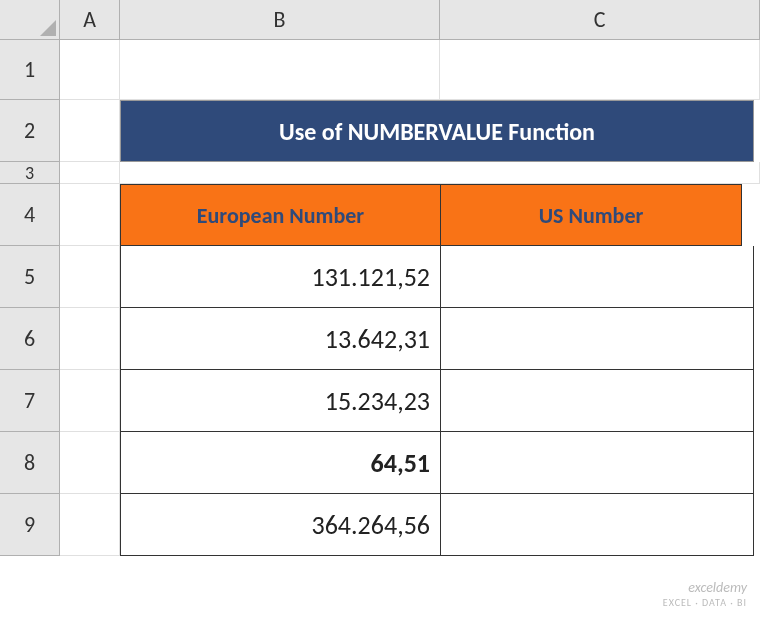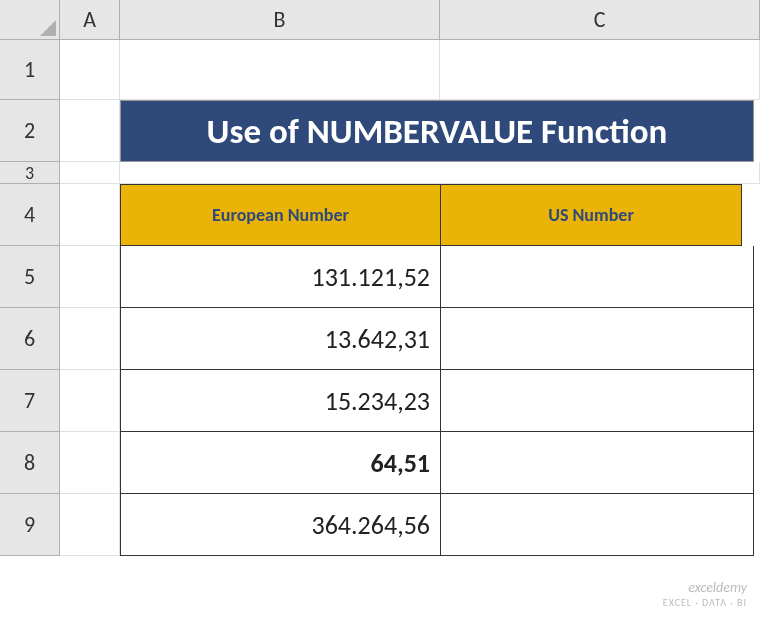--- a/index.html
+++ b/index.html
@@ -53,38 +53,38 @@
     border-bottom: 1px solid #e0e0e0;
     position: relative;
   }
   .row-head.r3 { font-size: 18px; }
   
   .title-banner {
     grid-column: 3 / 5;
     grid-row: 3;
     background: #2f4a7a;
     color: #fff;
-    font-size: 35px;
+    font-size: 24px;
     font-weight: 700;
     display: flex;
     align-items: center;
     justify-content: center;
     border: 1px solid #999;
     margin: 0 6px 0 0;
   }
   
   .blank-under {
     grid-column: 3 / 5;
     grid-row: 4;
   }
   
   .th {
-    background: #eab308;
+    background: #f97316;
     color: #2f4a7a;
-    font-size: 18px;
+    font-size: 22px;
     font-weight: 700;
     display: flex;
     align-items: center;
     justify-content: center;
     border: 1px solid #333;
   }
   .th.b { grid-column: 3; grid-row: 5; border-right: none; }
   .th.c { grid-column: 4; grid-row: 5; margin-right: 18px; }
   
   .td {

